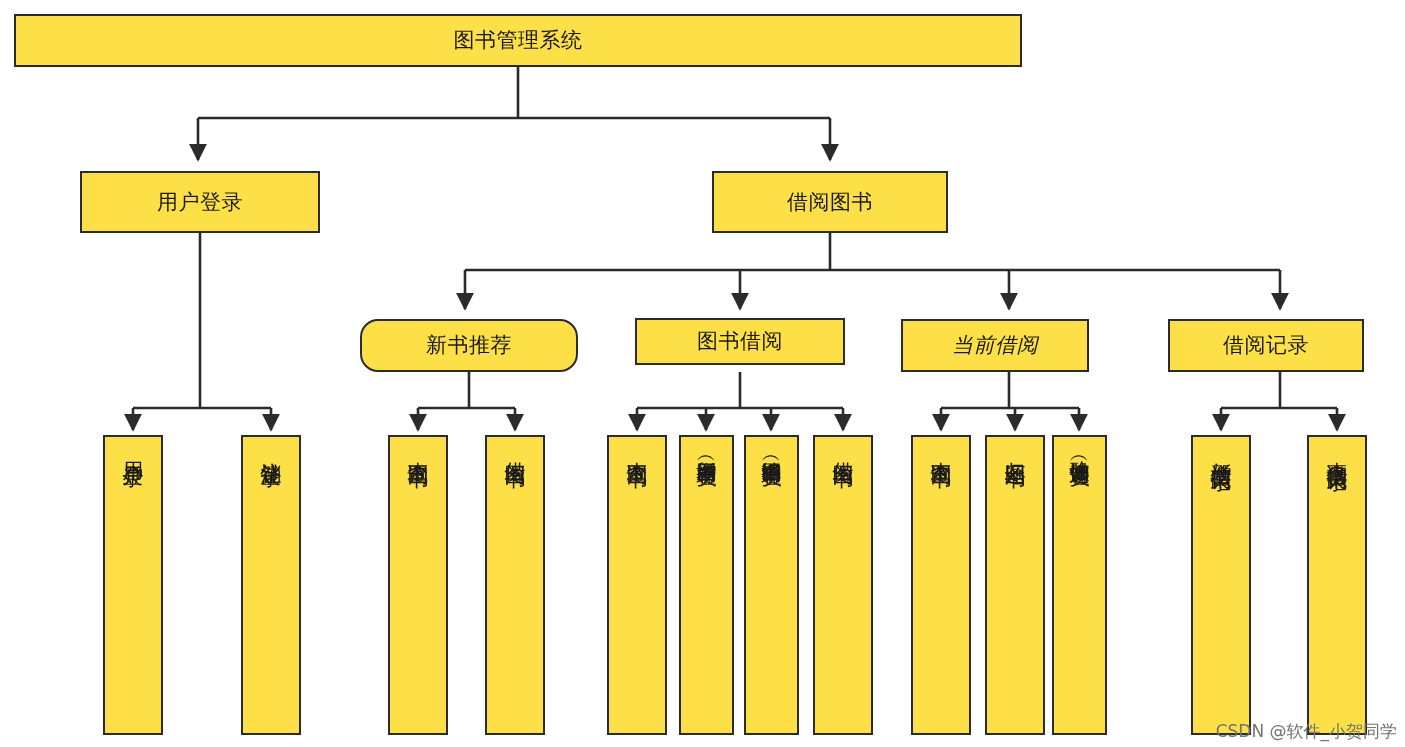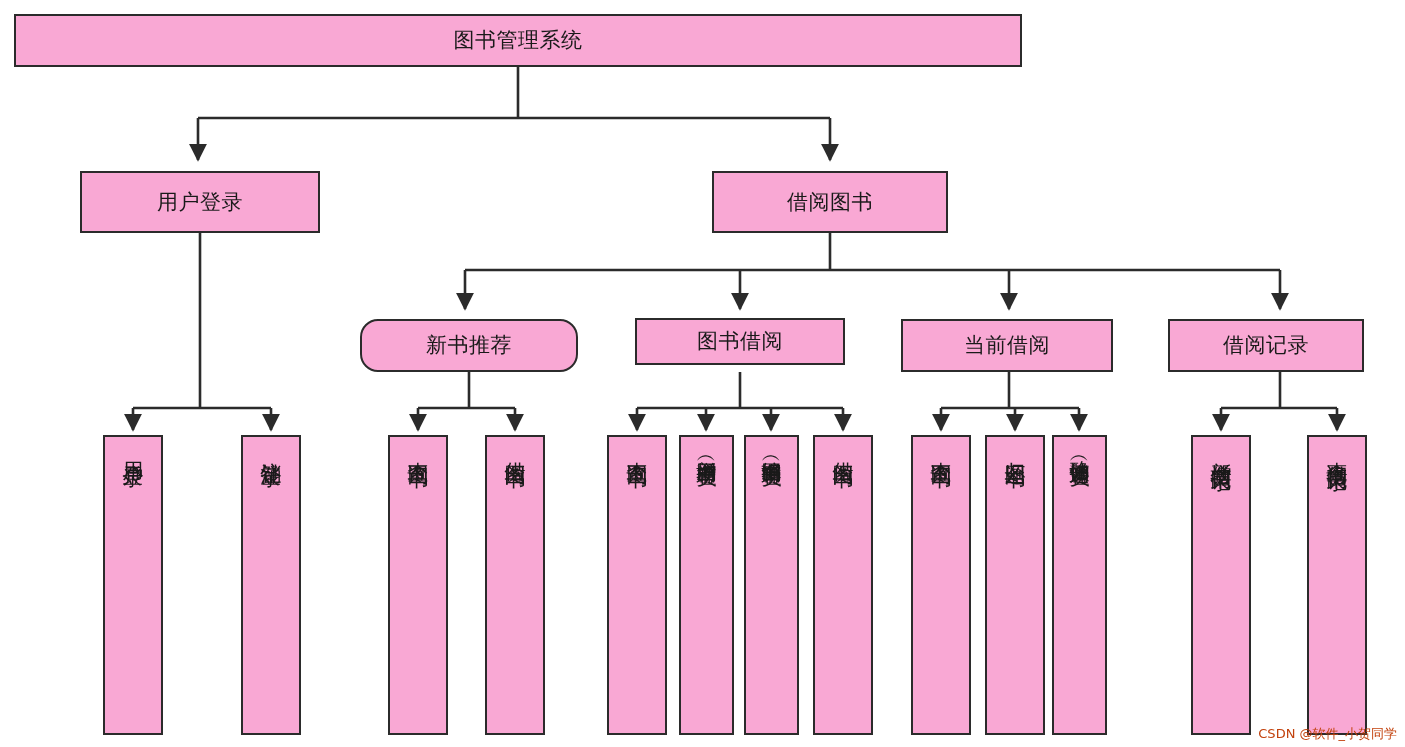--- a/index.html
+++ b/index.html
@@ -21,21 +21,21 @@
     position: absolute;
     left: 0;
     top: 0;
     width: 1405px;
     height: 747px;
     pointer-events: none;
   }
   .node {
     position: absolute;
     box-sizing: border-box;
-    background: #f9a8d4;
+    background: #fde047;
     border: 2px solid #2b2b2b;
     display: flex;
     align-items: center;
     justify-content: center;
     color: #1a1a1a;
   }
   .node-label {
     display: block;
     text-align: center;
     line-height: 1.18;
@@ -61,22 +61,22 @@
     max-height: 100%;
   }
   .node.vert.tall-text .node-label {
     font-size: 20px;
     letter-spacing: 1px;
   }
   #watermark {
     position: absolute;
     right: 8px;
     bottom: 4px;
-    font-size: 13px;
-    color: #c2410c;
+    font-size: 17px;
+    color: #737373;
     white-space: nowrap;
     user-select: none;
   }
 </style>
 </head>
 <body>
 
 <div id="canvas">
 
   <svg id="wires" viewBox="0 0 1405 747" xmlns="http://www.w3.org/2000/svg">
@@ -139,21 +139,21 @@
   <div class="node horiz" id="node-l1-1" style="left: 712px; top: 171px; width: 236px; height: 62px;">
     <span class="node-label">借阅图书</span>
   </div>
 
   <div class="node horiz" id="node-l2-0" style="left: 360px; top: 319px; width: 218px; height: 53px; border-radius: 18px;">
     <span class="node-label">新书推荐</span>
   </div>
   <div class="node horiz" id="node-l2-1" style="left: 635px; top: 318px; width: 210px; height: 47px;">
     <span class="node-label">图书借阅</span>
   </div>
-  <div class="node horiz" id="node-l2-2" style="left: 901px; top: 319px; width: 212px; height: 53px;">
+  <div class="node horiz" id="node-l2-2" style="left: 901px; top: 319px; width: 188px; height: 53px; font-style: italic;">
     <span class="node-label">当前借阅</span>
   </div>
   <div class="node horiz" id="node-l2-3" style="left: 1168px; top: 319px; width: 196px; height: 53px;">
     <span class="node-label">借阅记录</span>
   </div>
 
   <div class="node vert" id="node-leaf-0" style="left: 103px; top: 435px; width: 60px; height: 300px;">
     <span class="node-label">用户登录</span>
   </div>
   <div class="node vert" id="node-leaf-1" style="left: 241px; top: 435px; width: 60px; height: 300px;">

